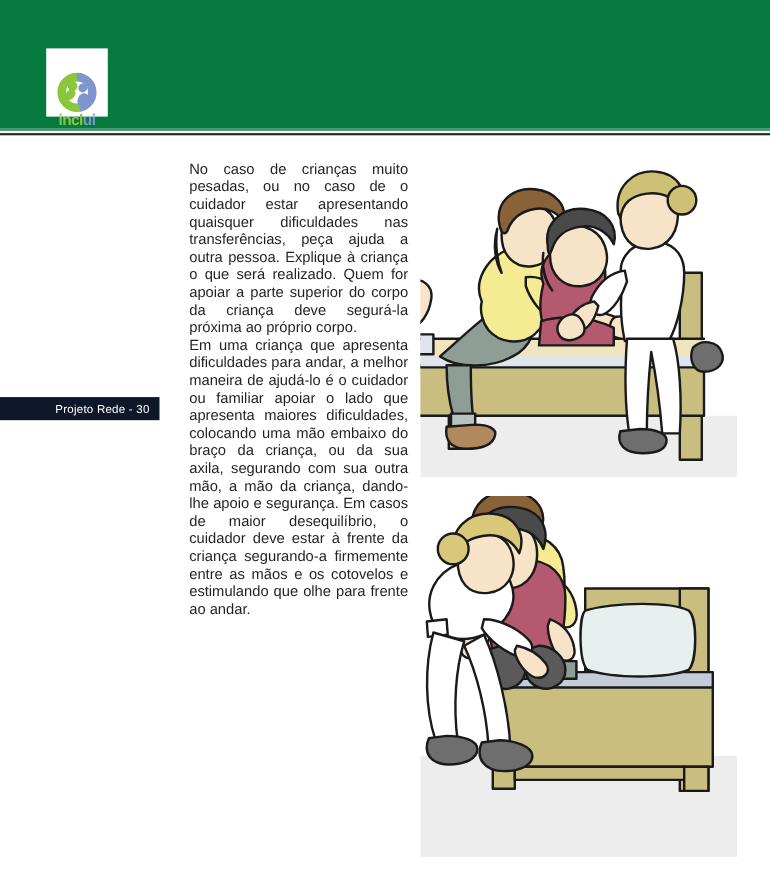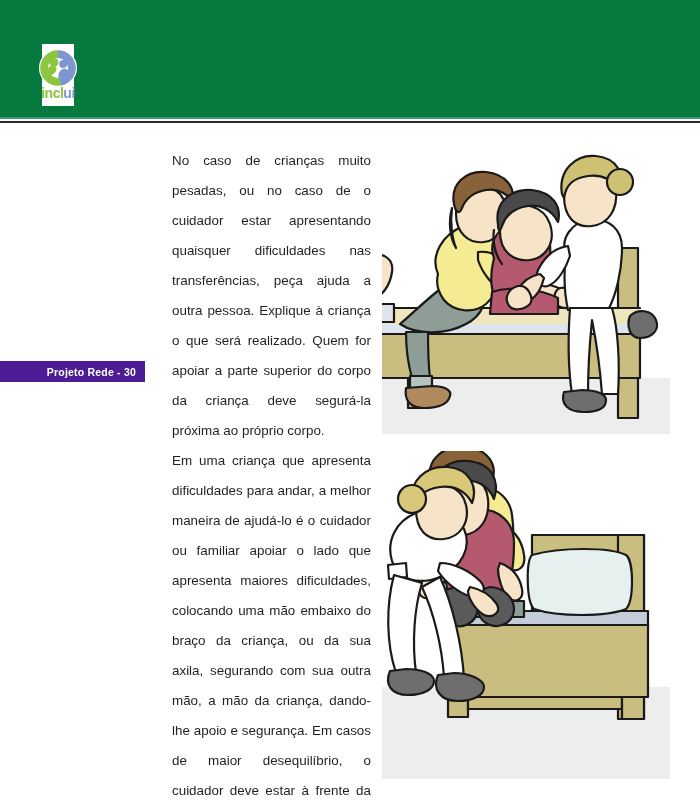--- a/index.html
+++ b/index.html
@@ -33,70 +33,70 @@
     position: absolute;
     left: 0; top: 121px;
     width: 700px; height: 2px;
     background: #2a2a2a;
   }
 
   
   .logo-box {
     position: absolute;
     left: 42px; top: 44px;
-    width: 32px; height: 62px;
+    width: 56px; height: 62px;
     background: #ffffff;
     box-sizing: border-box;
     display: flex;
     flex-direction: column;
     align-items: center;
     justify-content: flex-start;
-    padding-top: 4px;
+    padding-top: 20px;
   }
   .logo-mark {
     width: 40px; height: 40px;
     position: relative;
   }
   .logo-word {
     font-size: 14px;
     font-weight: 700;
     letter-spacing: -0.5px;
     line-height: 1;
     margin-top: -2px;
   }
   .logo-word .part-green { color: #8cc63f; }
   .logo-word .part-blue  { color: #7e95d0; }
 
   
   .side-tab {
     position: absolute;
     left: 0; top: 361px;
     width: 145px; height: 21px;
-    background: #4c1d95;
+    background: #0f172a;
     color: #ffffff;
     font-size: 10.5px;
-    font-weight: 700;
+    font-weight: 400;
     letter-spacing: 0.2px;
     display: flex;
     align-items: center;
     justify-content: flex-end;
     padding-right: 9px;
     box-sizing: border-box;
   }
 
   
   .text-column {
     position: absolute;
     left: 172px; top: 146px;
     width: 199px;
   }
   .text-column p {
     margin: 0;
     font-size: 13.4px;
-    line-height: 30px;
+    line-height: 16px;
     color: #231f20;
     text-align: justify;
     text-justify: inter-word;
     hyphens: manual;
   }
 
   
   .illus {
     position: absolute;
     background: #ffffff;

